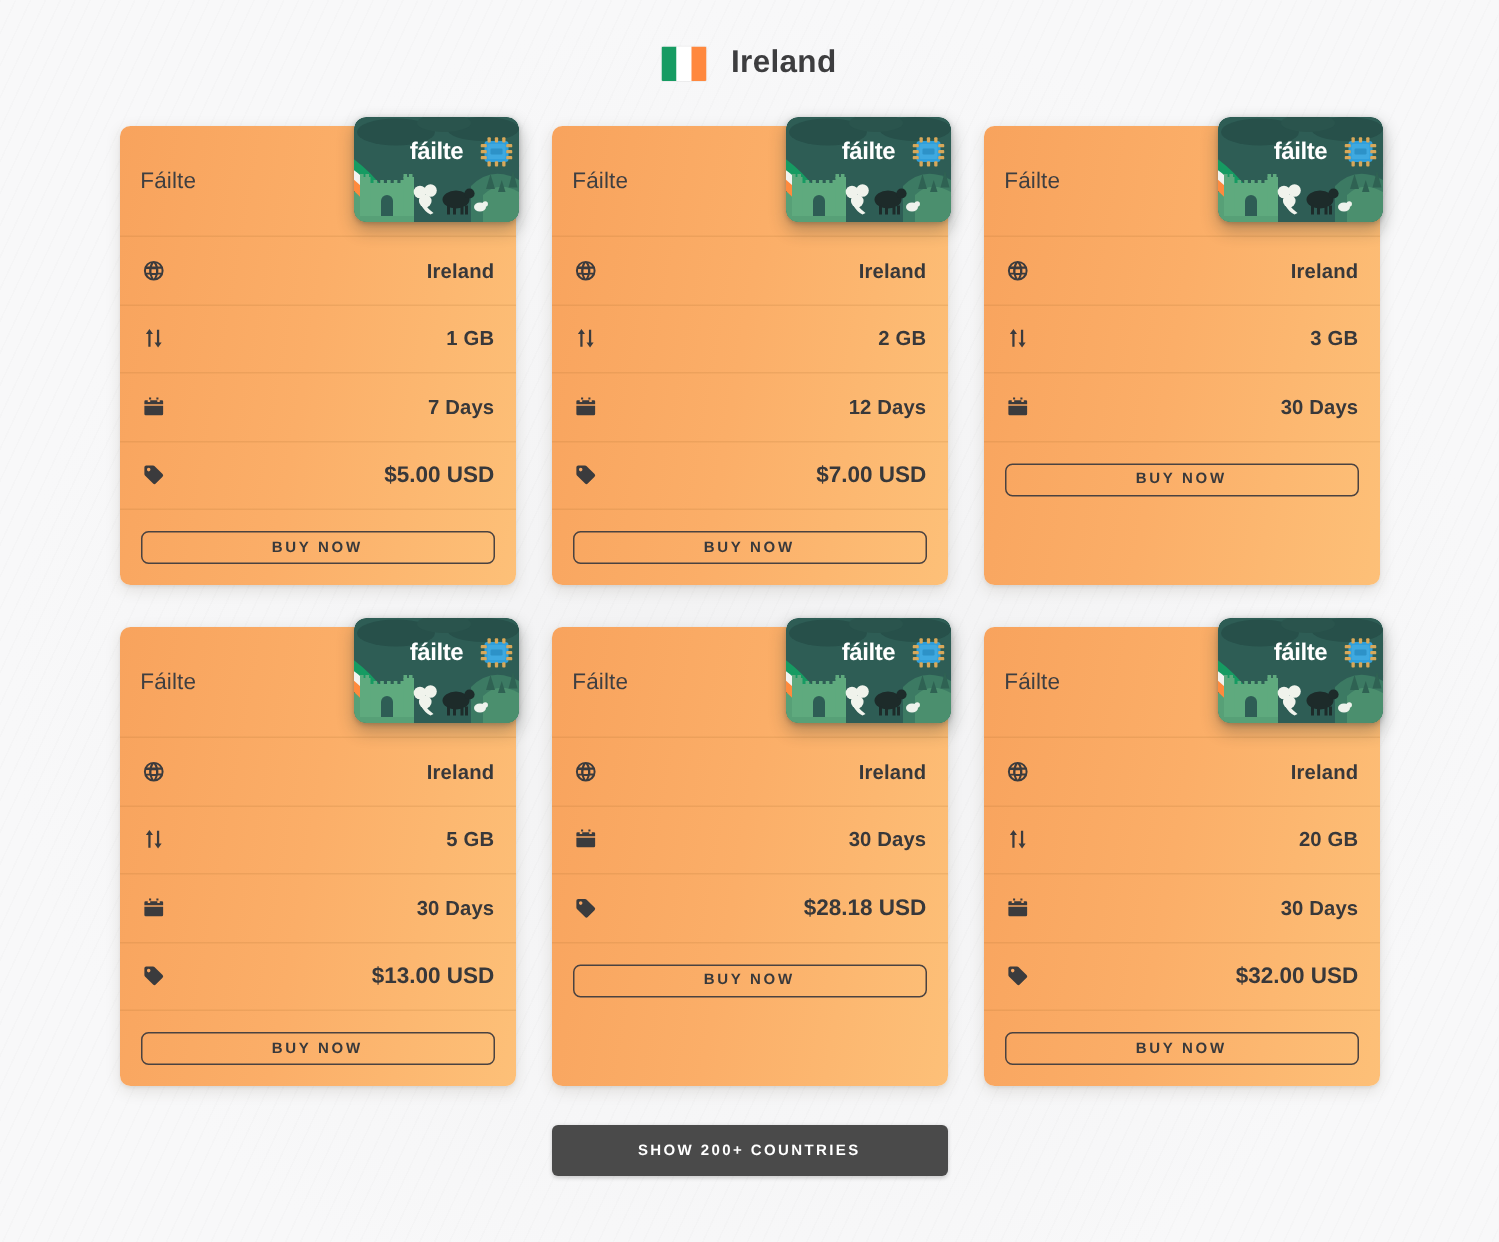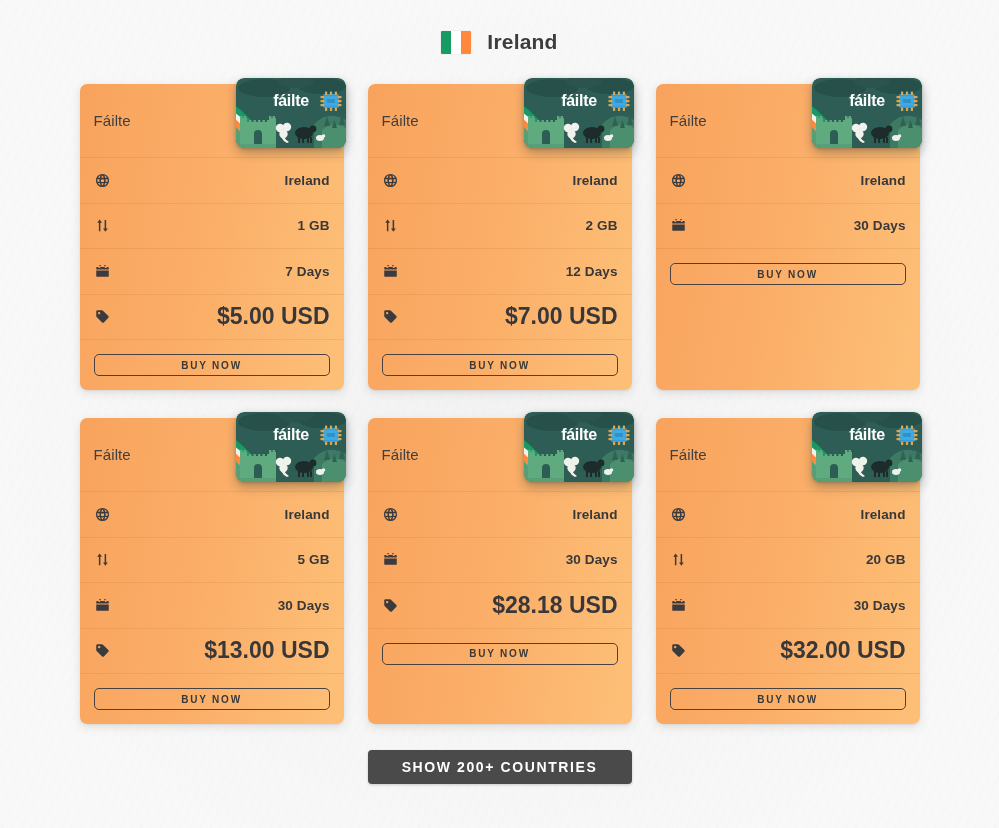--- a/index.html
+++ b/index.html
@@ -152,21 +152,21 @@
   }
 
   .row-val {
     margin-left: auto;
     font-size: 13.5px;
     font-weight: 600;
     color: #38383a;
     letter-spacing: 0.1px;
   }
   .row.price .row-val {
-    font-size: 23px;
+    font-size: 15px;
     font-weight: 600;
     letter-spacing: 0px;
   }
 
   
   .buy-wrap {
     padding: 14px;
   }
   .buy-btn {
     width: 100%;
@@ -192,21 +192,21 @@
     margin-top: 26px;
   }
   .show-all-btn {
     width: 264px;
     height: 34px;
     background: #4a4a4a;
     border: none;
     border-radius: 4px;
     color: #ffffff;
     font-family: "Liberation Sans", sans-serif;
-    font-size: 14px;
+    font-size: 10px;
     font-weight: 700;
     letter-spacing: 1.6px;
     cursor: pointer;
     box-shadow: 0 1px 3px rgba(0,0,0,0.18);
   }
 </style>
 </head>
 <body>
 
 <div class="page">
@@ -604,20 +604,29 @@
     <div class="row coverage">
       <span class="row-ic">
         <svg viewBox="0 0 24 24">
               <path d="M12 1.5A10.5 10.5 0 1 0 22.5 12 10.51 10.51 0 0 0 12 1.5Zm7.2 6h-2.9a14.9 14.9 0 0 0-1.5-3.8A8.6 8.6 0 0 1 19.2 7.5ZM12 3.6a13 13 0 0 1 1.9 3.9h-3.8A13 13 0 0 1 12 3.6ZM3.9 14a8.4 8.4 0 0 1 0-4h3.3a17 17 0 0 0 0 4Zm.9 2h2.9a14.9 14.9 0 0 0 1.5 3.8A8.6 8.6 0 0 1 4.8 16Zm2.9-8.5H4.8a8.6 8.6 0 0 1 4.4-3.8A14.9 14.9 0 0 0 7.7 7.5ZM12 20.4a13 13 0 0 1-1.9-3.9h3.8A13 13 0 0 1 12 20.4Zm2.3-5.9H9.7a15.2 15.2 0 0 1 0-4h4.6a15.2 15.2 0 0 1 0 4Zm.5 5.3a14.9 14.9 0 0 0 1.5-3.8h2.9A8.6 8.6 0 0 1 14.8 19.8Zm2-5.8a17 17 0 0 0 0-4h3.3a8.4 8.4 0 0 1 0 4Z"></path>
             </svg>
       </span>
       <span class="row-label"></span>
       <span class="row-val">Ireland</span>
     </div>
 
+    <div class="row data">
+      <span class="row-ic">
+        <svg viewBox="0 0 24 24">
+              <path d="M7.4 2.2 3.6 7.4h2.6V21h2.4V7.4h2.6ZM16.6 21.8l3.8-5.2h-2.6V3h-2.4v13.6h-2.6Z"></path>
+            </svg>
+      </span>
+      <span class="row-label"></span>
+      <span class="row-val">3 GB</span>
+    </div>
 
     <div class="row validity">
       <span class="row-ic">
         <svg viewBox="0 0 24 24">
               <path d="M7 1.5h2.2v2.2H7Zm7.8 0H17v2.2h-2.2ZM3.2 4.6h2.4v1.8h2.6V4.6h7.6v1.8h2.6V4.6h2.4A1.2 1.2 0 0 1 22 5.8v3.1H2V5.8a1.2 1.2 0 0 1 1.2-1.2ZM2 10.5h20v8.6A1.4 1.4 0 0 1 20.6 20.5H3.4A1.4 1.4 0 0 1 2 19.1Z"></path>
             </svg>
       </span>
       <span class="row-label"></span>
       <span class="row-val">30 Days</span>
     </div>

